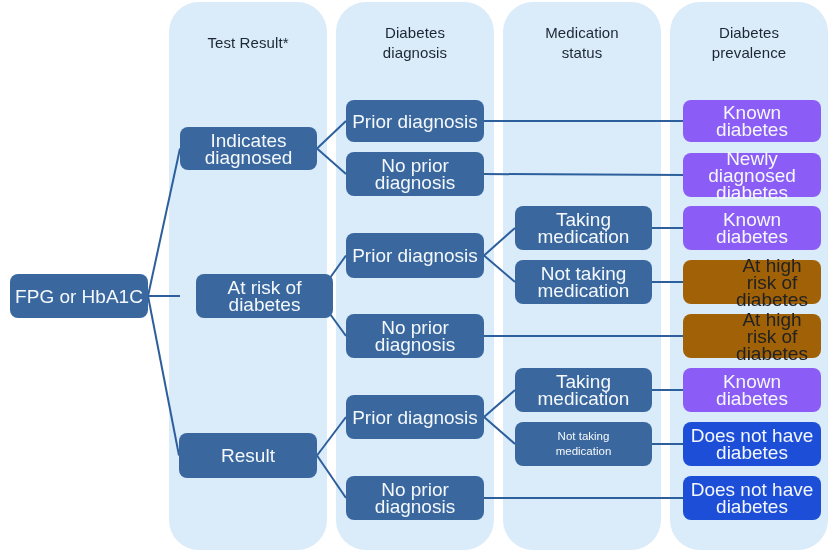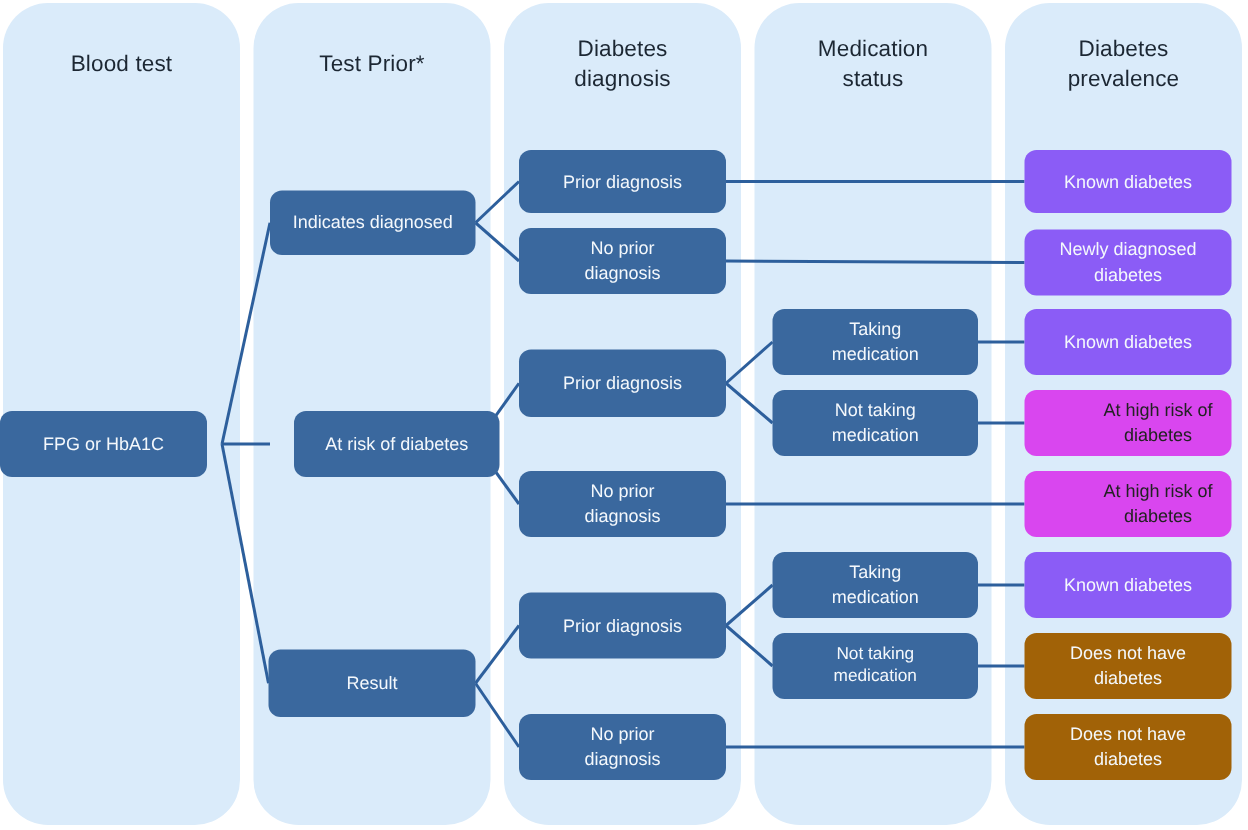--- a/index.html
+++ b/index.html
@@ -20,39 +20,36 @@
     position: absolute; top: 18px; left: 0; right: 0; height: 46px;
     display: flex; align-items: center; justify-content: center;
     text-align: center; color: #1c2733; font-size: 15px; line-height: 20px;
     white-space: pre-line; letter-spacing: 0.1px;
   }
   #edges { position: absolute; left: 0; top: 0; width: 832px; height: 553px; }
   #edges line { stroke: #2d5f9c; stroke-width: 2; }
   .node {
     position: absolute; border-radius: 8px;
     display: flex; align-items: center; justify-content: center;
-    text-align: center; font-size: 12px; line-height: 17px;
+    text-align: center; font-size: 19px; line-height: 17px;
     white-space: pre-line; padding: 0 4px; box-sizing: border-box;
   }
   .node.small { font-size: 11.5px; line-height: 15px; }
   .node.step    { background: #3a689e; color: #f4f8fc; }
   .node.known   { background: #8b5cf6; color: #f4f8fc; }
-  .node.risk    { background: #d946ef; color: #222222; padding-left: 44px; }
-  .node.nodiab  { background: #a16207; color: #f4f8fc; }
+  .node.risk    { background: #a16207; color: #222222; padding-left: 44px; }
+  .node.nodiab  { background: #1d4ed8; color: #f4f8fc; }
 </style>
 </head>
 <body>
 
 <div class="canvas">
 
-  <div class="col c0">
-    <div class="col-header">Blood test</div>
-  </div>
   <div class="col c1">
-    <div class="col-header">Test Prior*</div>
+    <div class="col-header">Test Result*</div>
   </div>
   <div class="col c2">
     <div class="col-header">Diabetes
 diagnosis</div>
   </div>
   <div class="col c3">
     <div class="col-header">Medication
 status</div>
   </div>
   <div class="col c4">
@@ -78,21 +75,21 @@
       <line x1="652" y1="228" x2="683" y2="228"></line>
       <line x1="652" y1="282" x2="683" y2="282"></line>
       <line x1="484" y1="417" x2="515" y2="390"></line>
       <line x1="484" y1="417" x2="515" y2="444"></line>
       <line x1="652" y1="390" x2="683" y2="390"></line>
       <line x1="652" y1="444" x2="683" y2="444"></line>
       <line x1="484" y1="498" x2="683" y2="498"></line>
     </svg>
 
   <div id="nodes">
-      <div class="node step" style="left: 0; top: 274px; width: 138px; height: 44px; text-align: center;">FPG or HbA1C</div>
+      <div class="node step" style="left: 10px; top: 274px; width: 138px; height: 44px; text-align: center;">FPG or HbA1C</div>
       <div class="node step" style="left: 180px; top: 127px; width: 137px; height: 43px;">Indicates diagnosed</div>
       <div class="node step" style="left: 196px; top: 274px; width: 137px; height: 44px;">At risk of diabetes</div>
       <div class="node step" style="left: 179px; top: 433px; width: 138px; height: 45px;">Result</div>
       <div class="node step" style="left: 346px; top: 100px; width: 138px; height: 42px;">Prior diagnosis</div>
       <div class="node step" style="left: 346px; top: 152px; width: 138px; height: 44px;">No prior
 diagnosis</div>
       <div class="node step" style="left: 346px; top: 233px; width: 138px; height: 45px;">Prior diagnosis</div>
       <div class="node step" style="left: 346px; top: 314px; width: 138px; height: 44px;">No prior
 diagnosis</div>
       <div class="node step" style="left: 346px; top: 395px; width: 138px; height: 44px;">Prior diagnosis</div>

